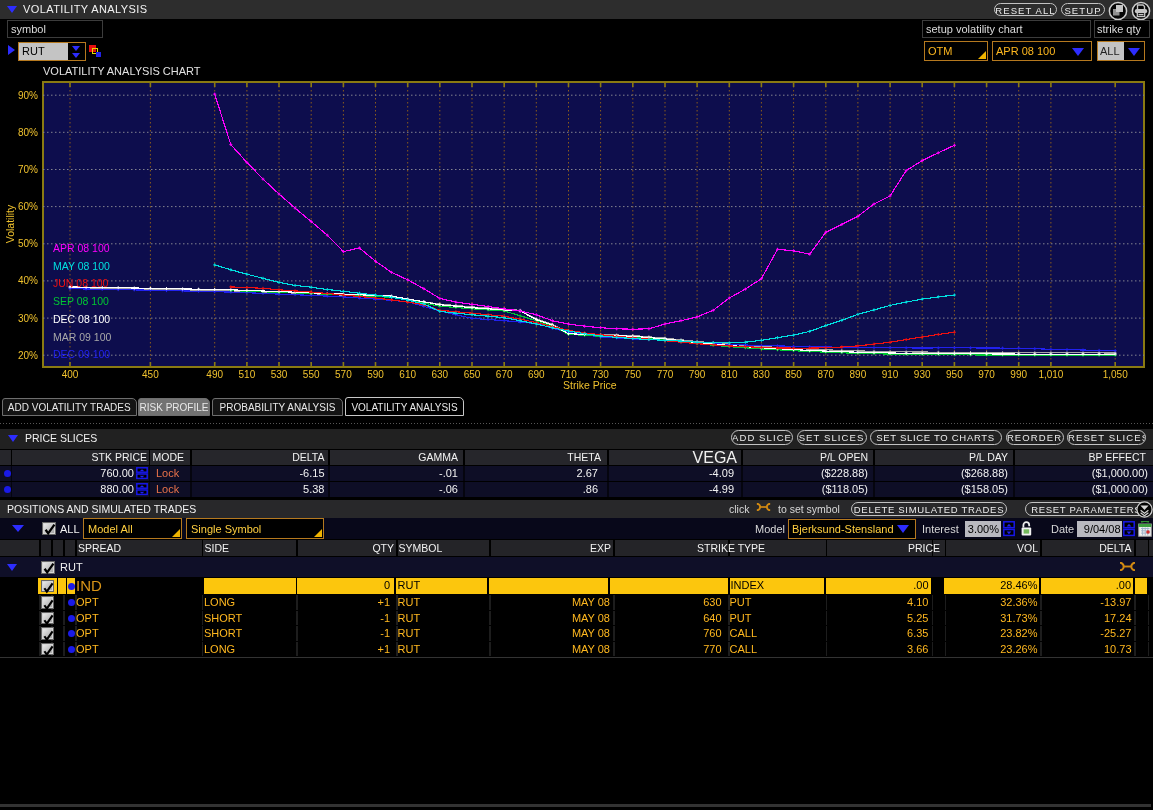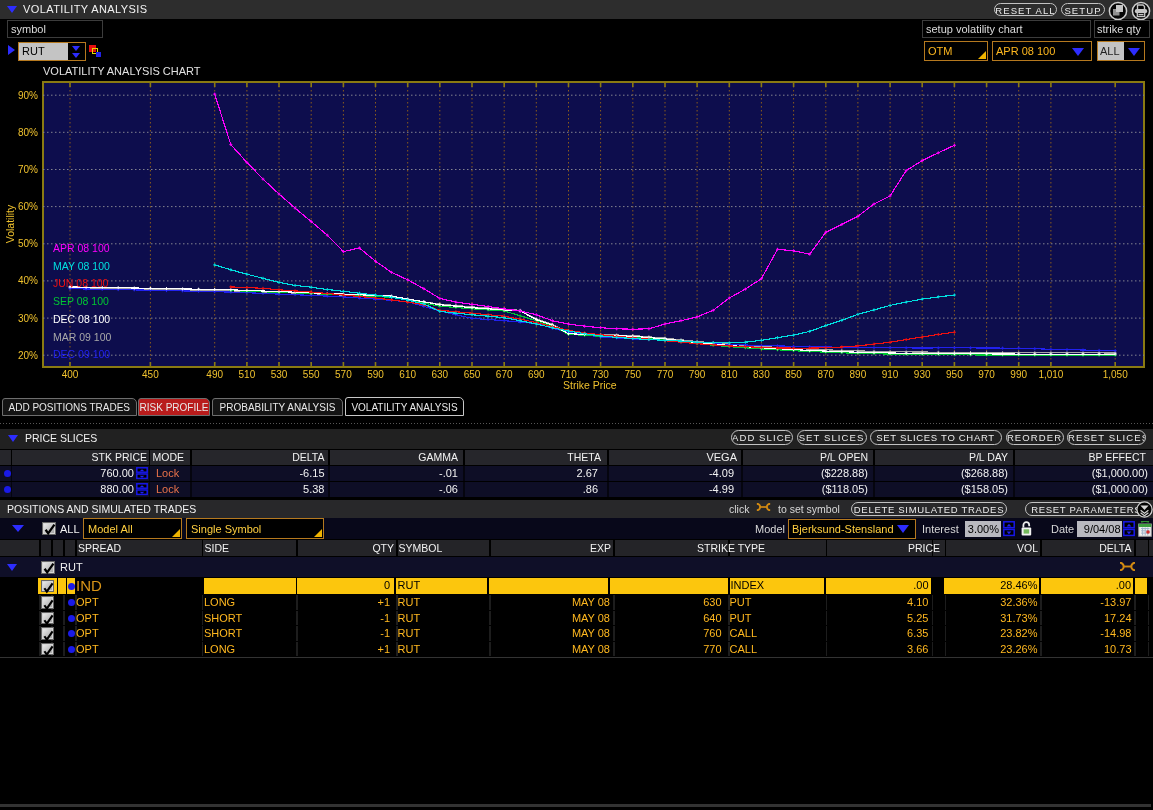--- a/index.html
+++ b/index.html
@@ -161,49 +161,49 @@
 <text x="563" y="327" fill="#f0c22e" font-size="10.5" font-family="Liberation Sans,sans-serif">Strike Price</text>
 <text transform="translate(14,162) rotate(-90)" fill="#f0c22e" font-size="10.5" text-anchor="middle" font-family="Liberation Sans,sans-serif">Volatility</text>
 <text x="53" y="190.0" fill="#ff00ff" class="leg">APR 08 100</text>
 <text x="53" y="207.7" fill="#00e0e0" class="leg">MAY 08 100</text>
 <text x="53" y="225.4" fill="#ee1111" class="leg">JUN 08 100</text>
 <text x="53" y="243.1" fill="#00c832" class="leg">SEP 08 100</text>
 <text x="53" y="260.8" fill="#ffffff" class="leg">DEC 08 100</text>
 <text x="53" y="278.5" fill="#a8a8a8" class="leg">MAR 09 100</text>
 <text x="53" y="296.2" fill="#2121ee" class="leg">DEC 09 100</text>
 </svg>
-<div class="abs" style="left:2px;width:134.5px;border:1px solid #6e6e6e;background:#141414;top:398px;height:17.5px;line-height:17px;color:#e8e8e8;font-size:10px;text-align:center;white-space:nowrap;border-radius:3px 5px 0 0">ADD POSITIONS TRADES</div>
-<div class="abs" style="left:138px;width:72px;border:1px solid #6e6e6e;background:#b91c1c;top:398px;height:17.5px;line-height:17px;color:#e8e8e8;font-size:10px;text-align:center;white-space:nowrap;border-radius:3px 5px 0 0">RISK PROFILE</div>
+<div class="abs" style="left:2px;width:134.5px;border:1px solid #6e6e6e;background:#141414;top:398px;height:17.5px;line-height:17px;color:#e8e8e8;font-size:10px;text-align:center;white-space:nowrap;border-radius:3px 5px 0 0">ADD VOLATILITY TRADES</div>
+<div class="abs" style="left:138px;width:72px;border:1px solid #6e6e6e;background:#737373;top:398px;height:17.5px;line-height:17px;color:#e8e8e8;font-size:10px;text-align:center;white-space:nowrap;border-radius:3px 5px 0 0">RISK PROFILE</div>
 <div class="abs" style="left:212px;width:131px;border:1px solid #6e6e6e;background:#141414;top:398px;height:17.5px;line-height:17px;color:#e8e8e8;font-size:10px;text-align:center;white-space:nowrap;border-radius:3px 5px 0 0">PROBABILITY ANALYSIS</div>
 <div class="abs" style="left:345px;width:119px;border:1px solid #c8c8c8;background:#000;top:396.5px;height:19px;line-height:19px;color:#e8e8e8;font-size:10px;text-align:center;white-space:nowrap;border-radius:3px 5px 0 0">VOLATILITY ANALYSIS</div>
 <div class="abs" style="left:0;top:422.5px;width:1153px;height:1.5px;background:repeating-linear-gradient(90deg,#565656 0 1px,transparent 1px 3px)"></div>
 <div class="abs" style="left:0;top:429px;width:1153px;height:19.5px;background:#212121"></div>
 <div style="position:absolute;left:8px;top:435px;width:0;height:0;border-left:5.5px solid transparent;border-right:5.5px solid transparent;border-top:7px solid #2d2dff"></div>
 <div class="t" style="left:25px;top:432px;font-size:10.5px">PRICE SLICES</div>
 <div class="pill" style="left:731px;top:430px;width:62px;height:14.5px;line-height:14.5px;font-size:9.5px;letter-spacing:1.1px">ADD SLICE</div>
 <div class="pill" style="left:796.5px;top:430px;width:70.0px;height:14.5px;line-height:14.5px;font-size:9.5px;letter-spacing:1.1px">SET SLICES</div>
-<div class="pill" style="left:869.5px;top:430px;width:132.0px;height:14.5px;line-height:14.5px;font-size:9.5px;letter-spacing:0.7px">SET SLICES TO CHART</div>
+<div class="pill" style="left:869.5px;top:430px;width:132.0px;height:14.5px;line-height:14.5px;font-size:9.5px;letter-spacing:0.7px">SET SLICE TO CHARTS</div>
 <div class="pill" style="left:1005.5px;top:430px;width:58.0px;height:14.5px;line-height:14.5px;font-size:9.5px;letter-spacing:1.1px">REORDER</div>
 <div class="pill" style="left:1067px;top:430px;width:79px;height:14.5px;line-height:14.5px;font-size:9.5px;letter-spacing:1.1px">RESET SLICES</div>
 <div class="abs" style="left:0;top:450px;width:1153px;height:15px;background:#26262b"></div>
 <div class="sep" style="left:148.5px;top:450px;height:15px"></div>
 <div class="sep" style="left:190px;top:450px;height:15px"></div>
 <div class="sep" style="left:328px;top:450px;height:15px"></div>
 <div class="sep" style="left:463px;top:450px;height:15px"></div>
 <div class="sep" style="left:607px;top:450px;height:15px"></div>
 <div class="sep" style="left:741px;top:450px;height:15px"></div>
 <div class="sep" style="left:873px;top:450px;height:15px"></div>
 <div class="sep" style="left:1013px;top:450px;height:15px"></div>
 <div class="sep" style="left:10.5px;top:450px;height:15px"></div>
 <div class="t r" style="left:0;width:147px;top:450px;height:15px;line-height:15px;font-size:10.5px">STK PRICE</div>
 <div class="t" style="left:152.5px;top:450px;height:15px;line-height:15px;font-size:10.5px">MODE</div>
 <div class="t r" style="left:0;width:324.5px;top:450px;height:15px;line-height:15px;font-size:10.5px">DELTA</div>
 <div class="t r" style="left:0;width:458px;top:450px;height:15px;line-height:15px;font-size:10.5px">GAMMA</div>
 <div class="t r" style="left:0;width:601px;top:450px;height:15px;line-height:15px;font-size:10.5px">THETA</div>
-<div class="t r" style="left:0;width:737px;top:450px;height:15px;line-height:15px;font-size:11px">VEGA</div>
+<div class="t r" style="left:0;width:737px;top:450px;height:15px;line-height:15px;font-size:16px">VEGA</div>
 <div class="t r" style="left:0;width:868px;top:450px;height:15px;line-height:15px;font-size:10.5px">P/L OPEN</div>
 <div class="t r" style="left:0;width:1008px;top:450px;height:15px;line-height:15px;font-size:10.5px">P/L DAY</div>
 <div class="t r" style="left:0;width:1146px;top:450px;height:15px;line-height:15px;font-size:10.5px">BP EFFECT</div>
 <div class="abs" style="left:0;top:465.5px;width:1153px;height:15.5px;background:#0e0e26"></div>
 <div class="sep" style="left:148.5px;top:465.5px;height:15.5px;background:#05050f"></div>
 <div class="sep" style="left:190px;top:465.5px;height:15.5px;background:#05050f"></div>
 <div class="sep" style="left:328px;top:465.5px;height:15.5px;background:#05050f"></div>
 <div class="sep" style="left:463px;top:465.5px;height:15.5px;background:#05050f"></div>
 <div class="sep" style="left:607px;top:465.5px;height:15.5px;background:#05050f"></div>
 <div class="sep" style="left:741px;top:465.5px;height:15.5px;background:#05050f"></div>
@@ -462,21 +462,21 @@
 <div style="position:absolute;left:67.5px;top:630.0px;width:7.2px;height:7.2px;border-radius:50%;background:#1a1ae8"></div>
 <div class="t" style="left:76px;top:626.0px;height:14.5px;line-height:14.5px;font-size:11px;color:#ffb81f">OPT</div>
 <div class="t" style="left:204px;top:626.0px;height:14.5px;line-height:14.5px;font-size:11px;color:#ffb81f">SHORT</div>
 <div class="t r" style="left:0;width:390px;top:626.0px;height:14.5px;line-height:14.5px;font-size:11px;color:#ffb81f">-1</div>
 <div class="t" style="left:397.5px;top:626.0px;height:14.5px;line-height:14.5px;font-size:11px;color:#ffb81f">RUT</div>
 <div class="t r" style="left:0;width:610px;top:626.0px;height:14.5px;line-height:14.5px;font-size:11px;color:#ffb81f">MAY 08</div>
 <div class="t r" style="left:0;width:721.5px;top:626.0px;height:14.5px;line-height:14.5px;font-size:11px;color:#ffb81f">760</div>
 <div class="t" style="left:729.5px;top:626.0px;height:14.5px;line-height:14.5px;font-size:11px;color:#ffb81f">CALL</div>
 <div class="t r" style="left:0;width:928.5px;top:626.0px;height:14.5px;line-height:14.5px;font-size:11px;color:#ffb81f">6.35</div>
 <div class="t r" style="left:0;width:1037.5px;top:626.0px;height:14.5px;line-height:14.5px;font-size:11px;color:#ffb81f">23.82%</div>
-<div class="t r" style="left:0;width:1131.5px;top:626.0px;height:14.5px;line-height:14.5px;font-size:11px;color:#ffb81f">-14.98</div>
+<div class="t r" style="left:0;width:1131.5px;top:626.0px;height:14.5px;line-height:14.5px;font-size:11px;color:#ffb81f">-25.27</div>
 <div class="abs" style="left:0;top:641.5px;width:1153px;height:14.5px;background:#000"></div>
 <div class="sep" style="left:39px;top:641.5px;height:14.5px;background:#1d1d1d"></div>
 <div class="sep" style="left:51px;top:641.5px;height:14.5px;background:#1d1d1d"></div>
 <div class="sep" style="left:63px;top:641.5px;height:14.5px;background:#1d1d1d"></div>
 <div class="sep" style="left:75px;top:641.5px;height:14.5px;background:#1d1d1d"></div>
 <div class="sep" style="left:201.5px;top:641.5px;height:14.5px;background:#1d1d1d"></div>
 <div class="sep" style="left:296px;top:641.5px;height:14.5px;background:#1d1d1d"></div>
 <div class="sep" style="left:396px;top:641.5px;height:14.5px;background:#1d1d1d"></div>
 <div class="sep" style="left:489px;top:641.5px;height:14.5px;background:#1d1d1d"></div>
 <div class="sep" style="left:613px;top:641.5px;height:14.5px;background:#1d1d1d"></div>

